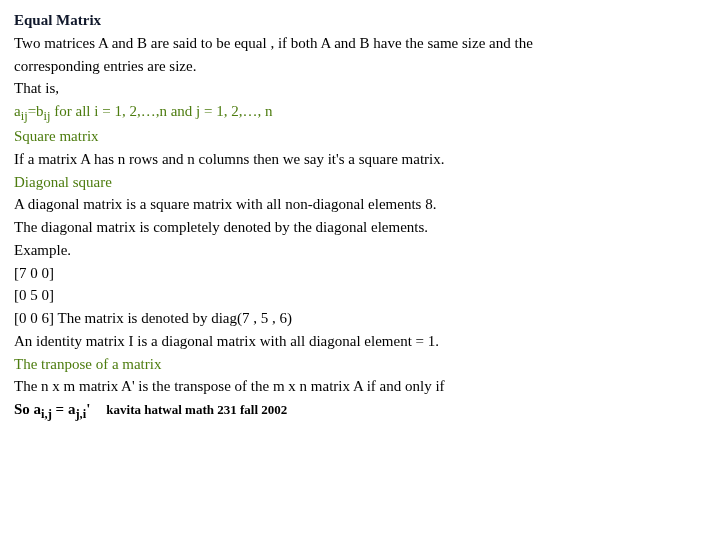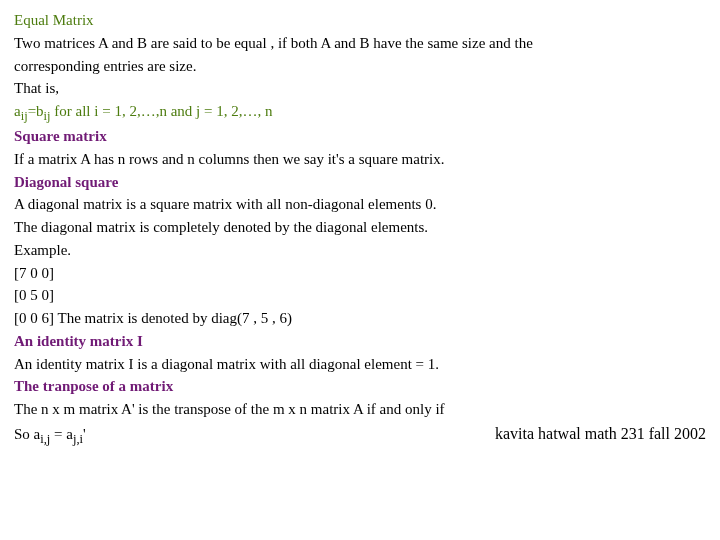--- a/index.html
+++ b/index.html
@@ -6,30 +6,30 @@
     body {
       background: #fff;
       font-family: "Times New Roman", Times, serif;
       font-size: 15px;
       color: #000;
       width: 720px;
       min-height: 540px;
       padding: 10px 14px 10px 14px;
     }
     .section-title {
-      font-weight: normal;
-      color: #4d7c0f;
+      font-weight: bold;
+      color: #0f172a;
       display: block;
     }
     .green-text {
       color: #4d7c0f;
     }
     .bold-green {
-      font-weight: bold;
-      color: #701a75;
+      font-weight: normal;
+      color: #4d7c0f;
     }
     p, .line {
       line-height: 1.45;
       margin-bottom: 1px;
     }
   </style>
 </head>
 <body>
 
 <div>
@@ -54,49 +54,46 @@
     <span class="bold-green">Square matrix</span>
   </div>
   <div class="line">
     <span>If a matrix A has n rows and n columns then we say it's a square matrix.</span>
   </div>
 
   <div class="line">
     <span class="bold-green">Diagonal square</span>
   </div>
   <div class="line">
-    <span>A diagonal matrix is a square matrix with all non-diagonal elements 0.</span>
+    <span>A diagonal matrix is a square matrix with all non-diagonal elements 8.</span>
   </div>
   <div class="line">
     <span>The diagonal matrix is completely denoted by the diagonal elements.</span>
   </div>
   <div class="line">
     <span>Example.</span>
   </div>
   <div class="line">
     <span>[7 0 0]</span>
   </div>
   <div class="line">
     <span>[0 5 0]</span>
   </div>
   <div class="line">
     <span>[0 0 6] The matrix is denoted by diag(7 , 5 , 6)</span>
   </div>
 
   <div class="line">
-    <span class="bold-green">An identity matrix I</span>
-  </div>
-  <div class="line">
     <span>An identity matrix I is a diagonal matrix with all diagonal element = 1.</span>
   </div>
 
   <div class="line">
     <span class="bold-green">The tranpose of a matrix</span>
   </div>
   <div class="line">
     <span>The n x m matrix A' is the transpose of the m x n matrix A if and only if</span>
   </div>
-  <div class="line" style="display:flex; align-items:baseline; gap:16px;">
+  <div class="line" style="display:flex; align-items:baseline; gap:16px;font-weight:bold;">
     <span>So a<sub>i,j</sub> = a<sub>j,i</sub>'</span>
-    <span style="flex:1; text-align:right; font-size:16px;">kavita hatwal math 231 fall 2002</span>
+    <span style="flex:1; text-align:left; font-size:13px;">kavita hatwal math 231 fall 2002</span>
   </div>
 
 </div>
 
 </body></html>

